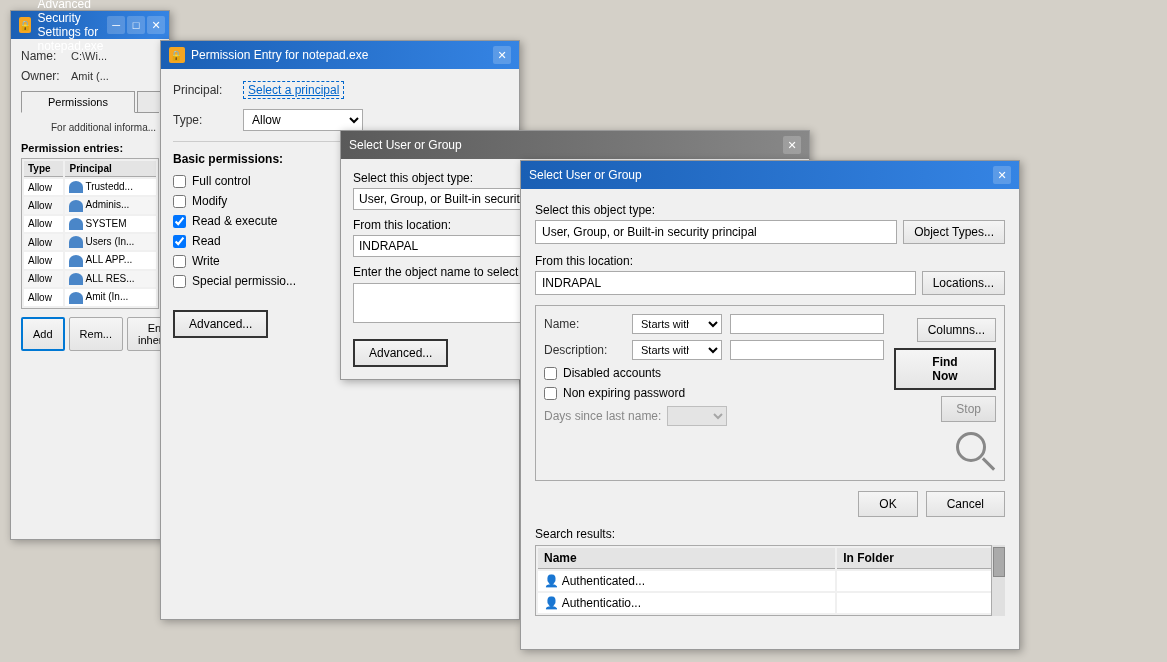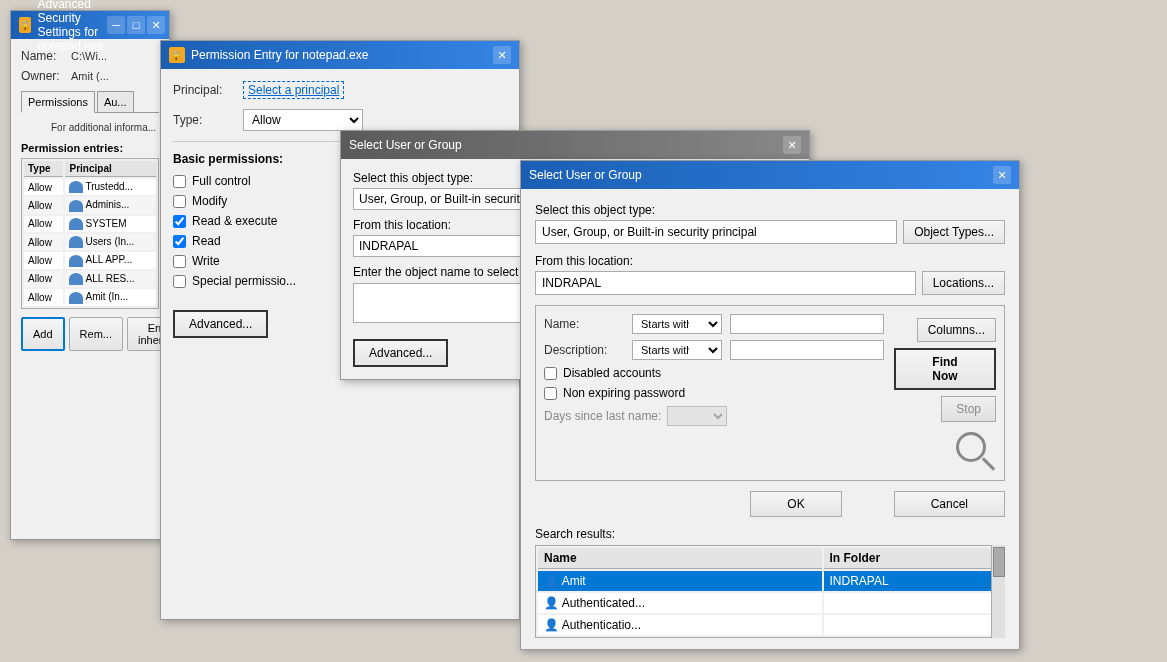--- a/index.html
+++ b/index.html
@@ -98,21 +98,21 @@
       font-size: 11px;
     }
 
     .tabs-bar {
       display: flex;
       border-bottom: 1px solid #999;
       margin: 8px 0;
     }
 
     .tab {
-      padding: 4px 6px;
+      padding: 4px 26px;
       border: 1px solid #999;
       border-bottom: none;
       background: #e8e8e8;
       cursor: pointer;
       font-size: 11px;
       margin-right: 2px;
     }
 
     .tab.active {
       background: #f0f0f0;
@@ -453,26 +453,25 @@
     }
 
     .buttons-row-ok {
       display: flex;
       justify-content: flex-end;
       gap: 8px;
       margin-bottom: 10px;
     }
 
     .ok-btn {
-      padding: 5px 36px;
+      padding: 5px 20px;
       border: 1px solid #aaa;
       background: linear-gradient(to bottom, #f5f5f5, #e5e5e5);
       cursor: pointer;
       font-size: 12px;
-      margin-left: 44px;
     }
 
     .search-results-section {
       font-size: 12px;
     }
 
     .search-results-label {
       margin-bottom: 4px;
       font-size: 12px;
     }
@@ -811,26 +810,20 @@
       <div class="search-results-label">Search results:</div>
       <div class="results-container">
         <table class="results-table">
           <thead>
             <tr>
               <th>Name</th>
               <th>In Folder</th>
             </tr>
           </thead>
           <tbody>
-            <tr class="result-row-selected result-border">
-              <td>
-                <span>👤</span> Amit
-              </td>
-              <td>INDRAPAL</td>
-            </tr>
             <tr class="result-row">
               <td>
                 <span>👤</span> Authenticated...
               </td>
               <td></td>
             </tr>
             <tr class="result-row">
               <td>
                 <span>👤</span> Authenticatio...
               </td>

